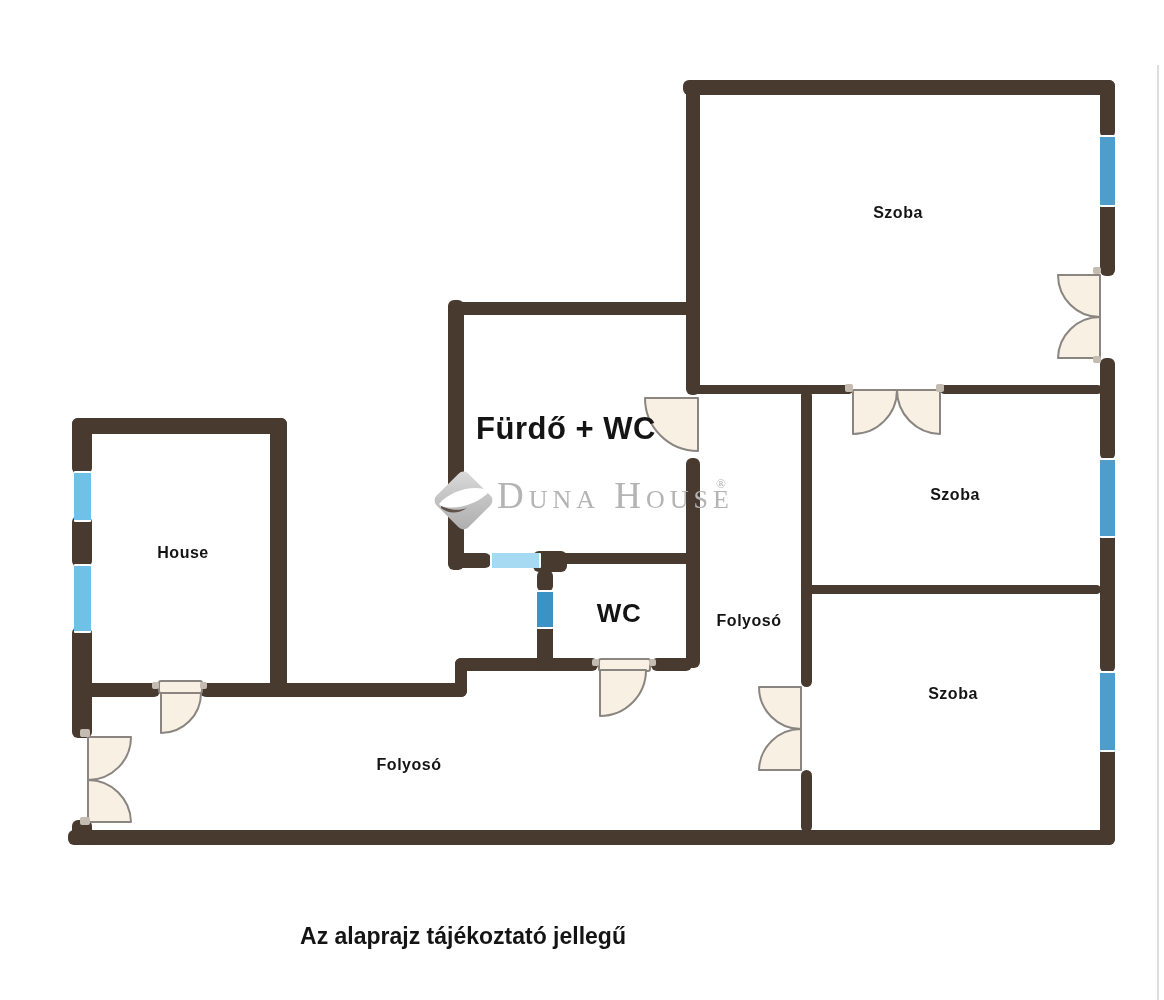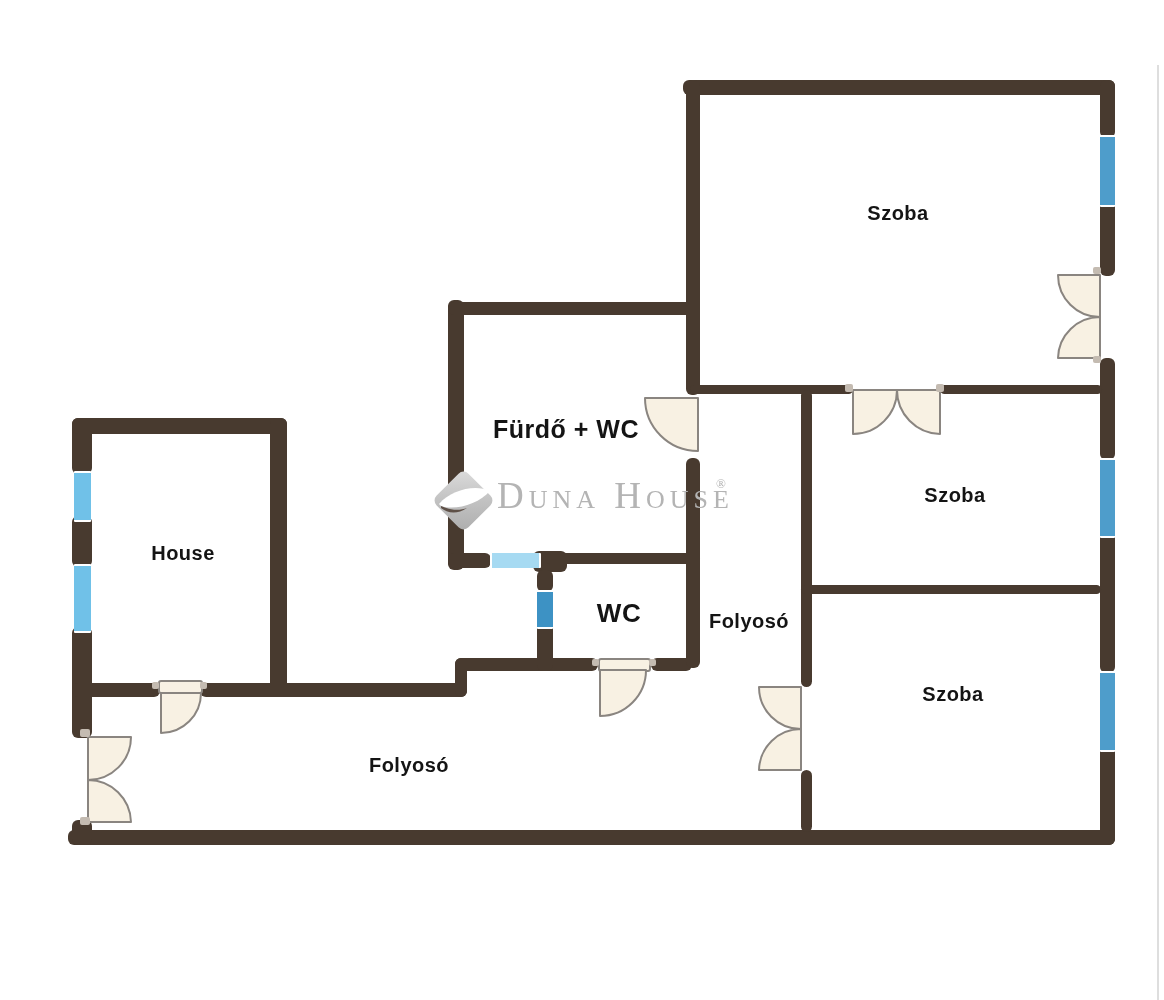--- a/index.html
+++ b/index.html
@@ -13,22 +13,22 @@
         font-family:"Liberation Sans",sans-serif;}
   .w{position:absolute;background:var(--wall);border-radius:6px;}
   .window{position:absolute;border-radius:1px;}
   .window.v{border-top:2px solid #fff;border-bottom:2px solid #fff;}
   .window.h{border-left:2px solid #fff;border-right:2px solid #fff;}
   .win-main{background:var(--window-main);}
   .win-konyha{background:var(--window-konyha);}
   .win-furdo{background:var(--window-furdo);}
   .win-wc{background:var(--window-wc);}
   .room-label{position:absolute;transform:translate(-50%,-50%);color:var(--label);
-    font-weight:bold;font-size:20px;letter-spacing:.5px;white-space:nowrap;}
-  .room-label.small{font-size:25px;}
+    font-weight:bold;font-size:16px;letter-spacing:.5px;white-space:nowrap;}
+  .room-label.small{font-size:31px;}
   .caption{position:absolute;transform:translate(-50%,-50%);color:var(--label);
     font-weight:bold;font-size:23px;white-space:nowrap;}
   .doors{position:absolute;left:0;top:0;}
   .door{fill:var(--door-fill);stroke:var(--door-stroke);stroke-width:2;stroke-linejoin:round;}
   .tick{fill:var(--hinge);}
   .logo{position:absolute;left:427px;top:462px;width:310px;height:76px;}
   .logo-text{position:absolute;left:70px;top:14px;color:var(--logo-gray);
     font-family:"Liberation Serif",serif;font-variant:small-caps;font-size:37px;
     letter-spacing:5px;line-height:40px;white-space:nowrap;}
   .logo-reg{position:absolute;left:289px;top:14px;color:var(--logo-gray);
@@ -138,16 +138,17 @@
 
   <div class="room-label" style="left:898px;top:213px">Szoba</div>
   <div class="room-label small" style="left:566px;top:429px">Fürdő + WC</div>
   <div class="room-label" style="left:183px;top:553px">House</div>
   <div class="room-label" style="left:955px;top:495px">Szoba</div>
   <div class="room-label" style="left:619px;top:613px;font-size:26px">WC</div>
   <div class="room-label" style="left:749px;top:621px">Folyosó</div>
   <div class="room-label" style="left:953px;top:694px">Szoba</div>
   <div class="room-label" style="left:409px;top:765px">Folyosó</div>
 
+  <div class="caption" style="left:463px;top:936px">Az alaprajz tájékoztató jellegű</div>
 
   <div class="edge-line" style="left:1157px;top:65px;width:2px;height:935px"></div>
 
 </div>
 
 </body></html>

